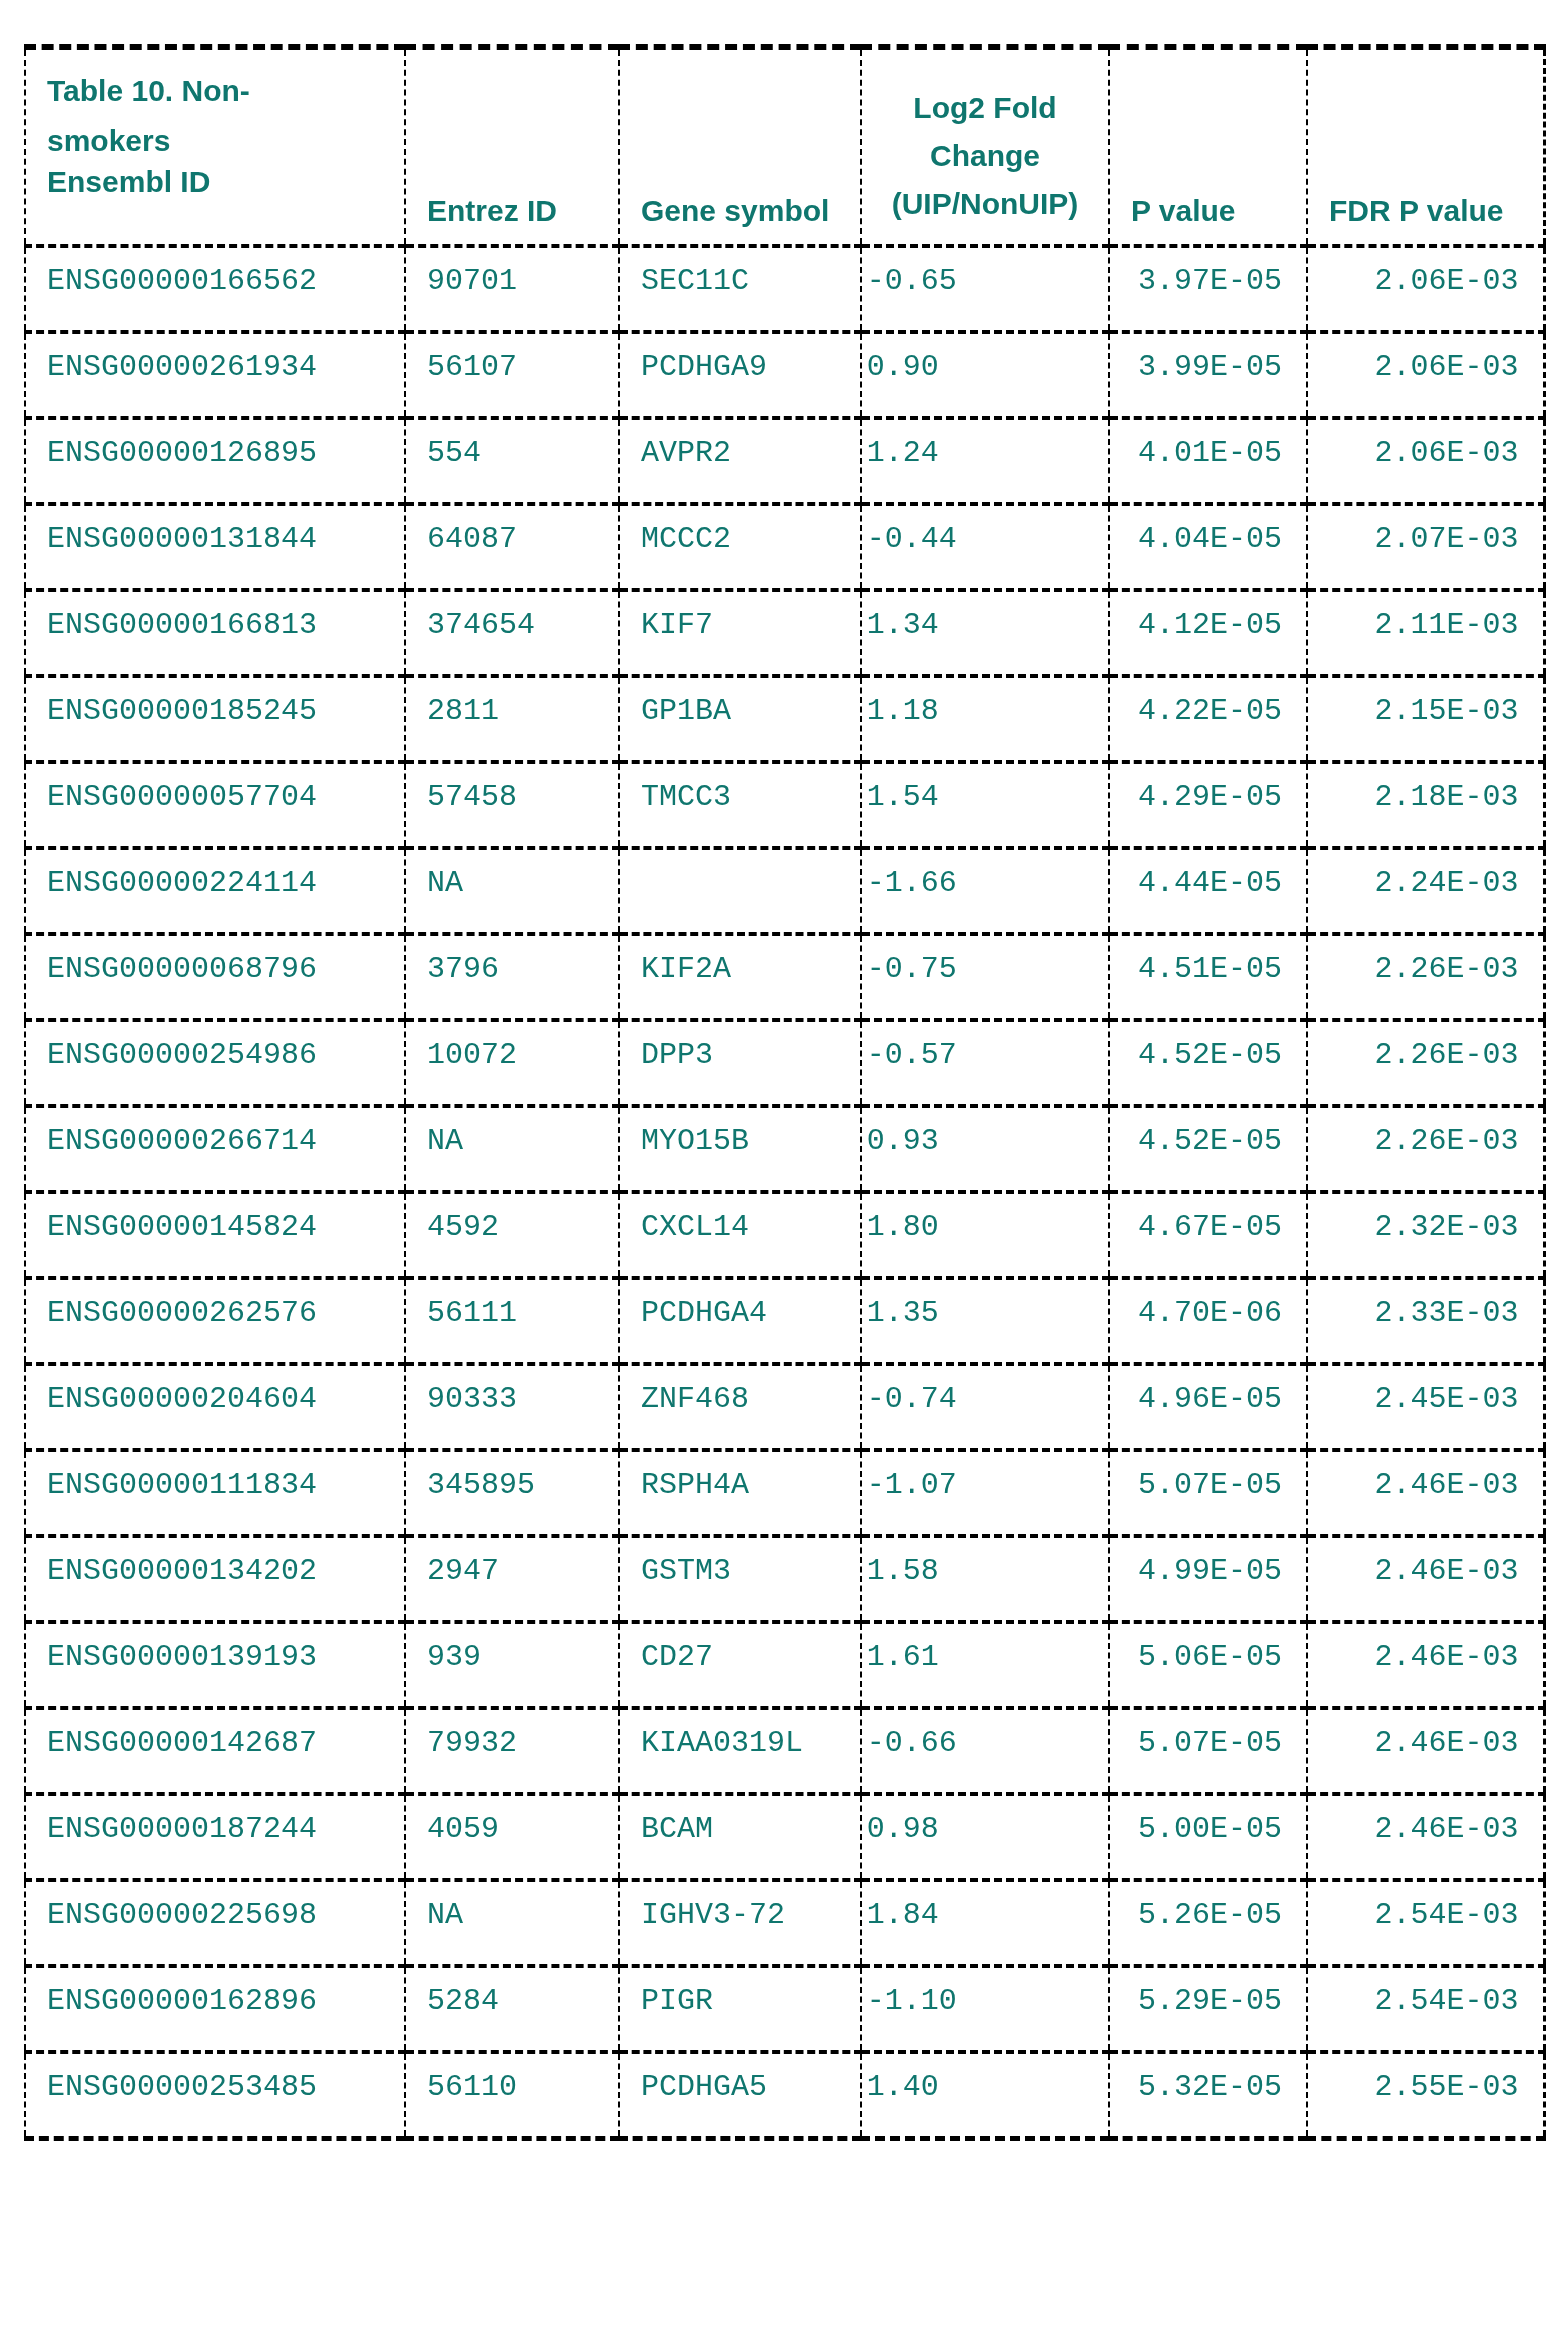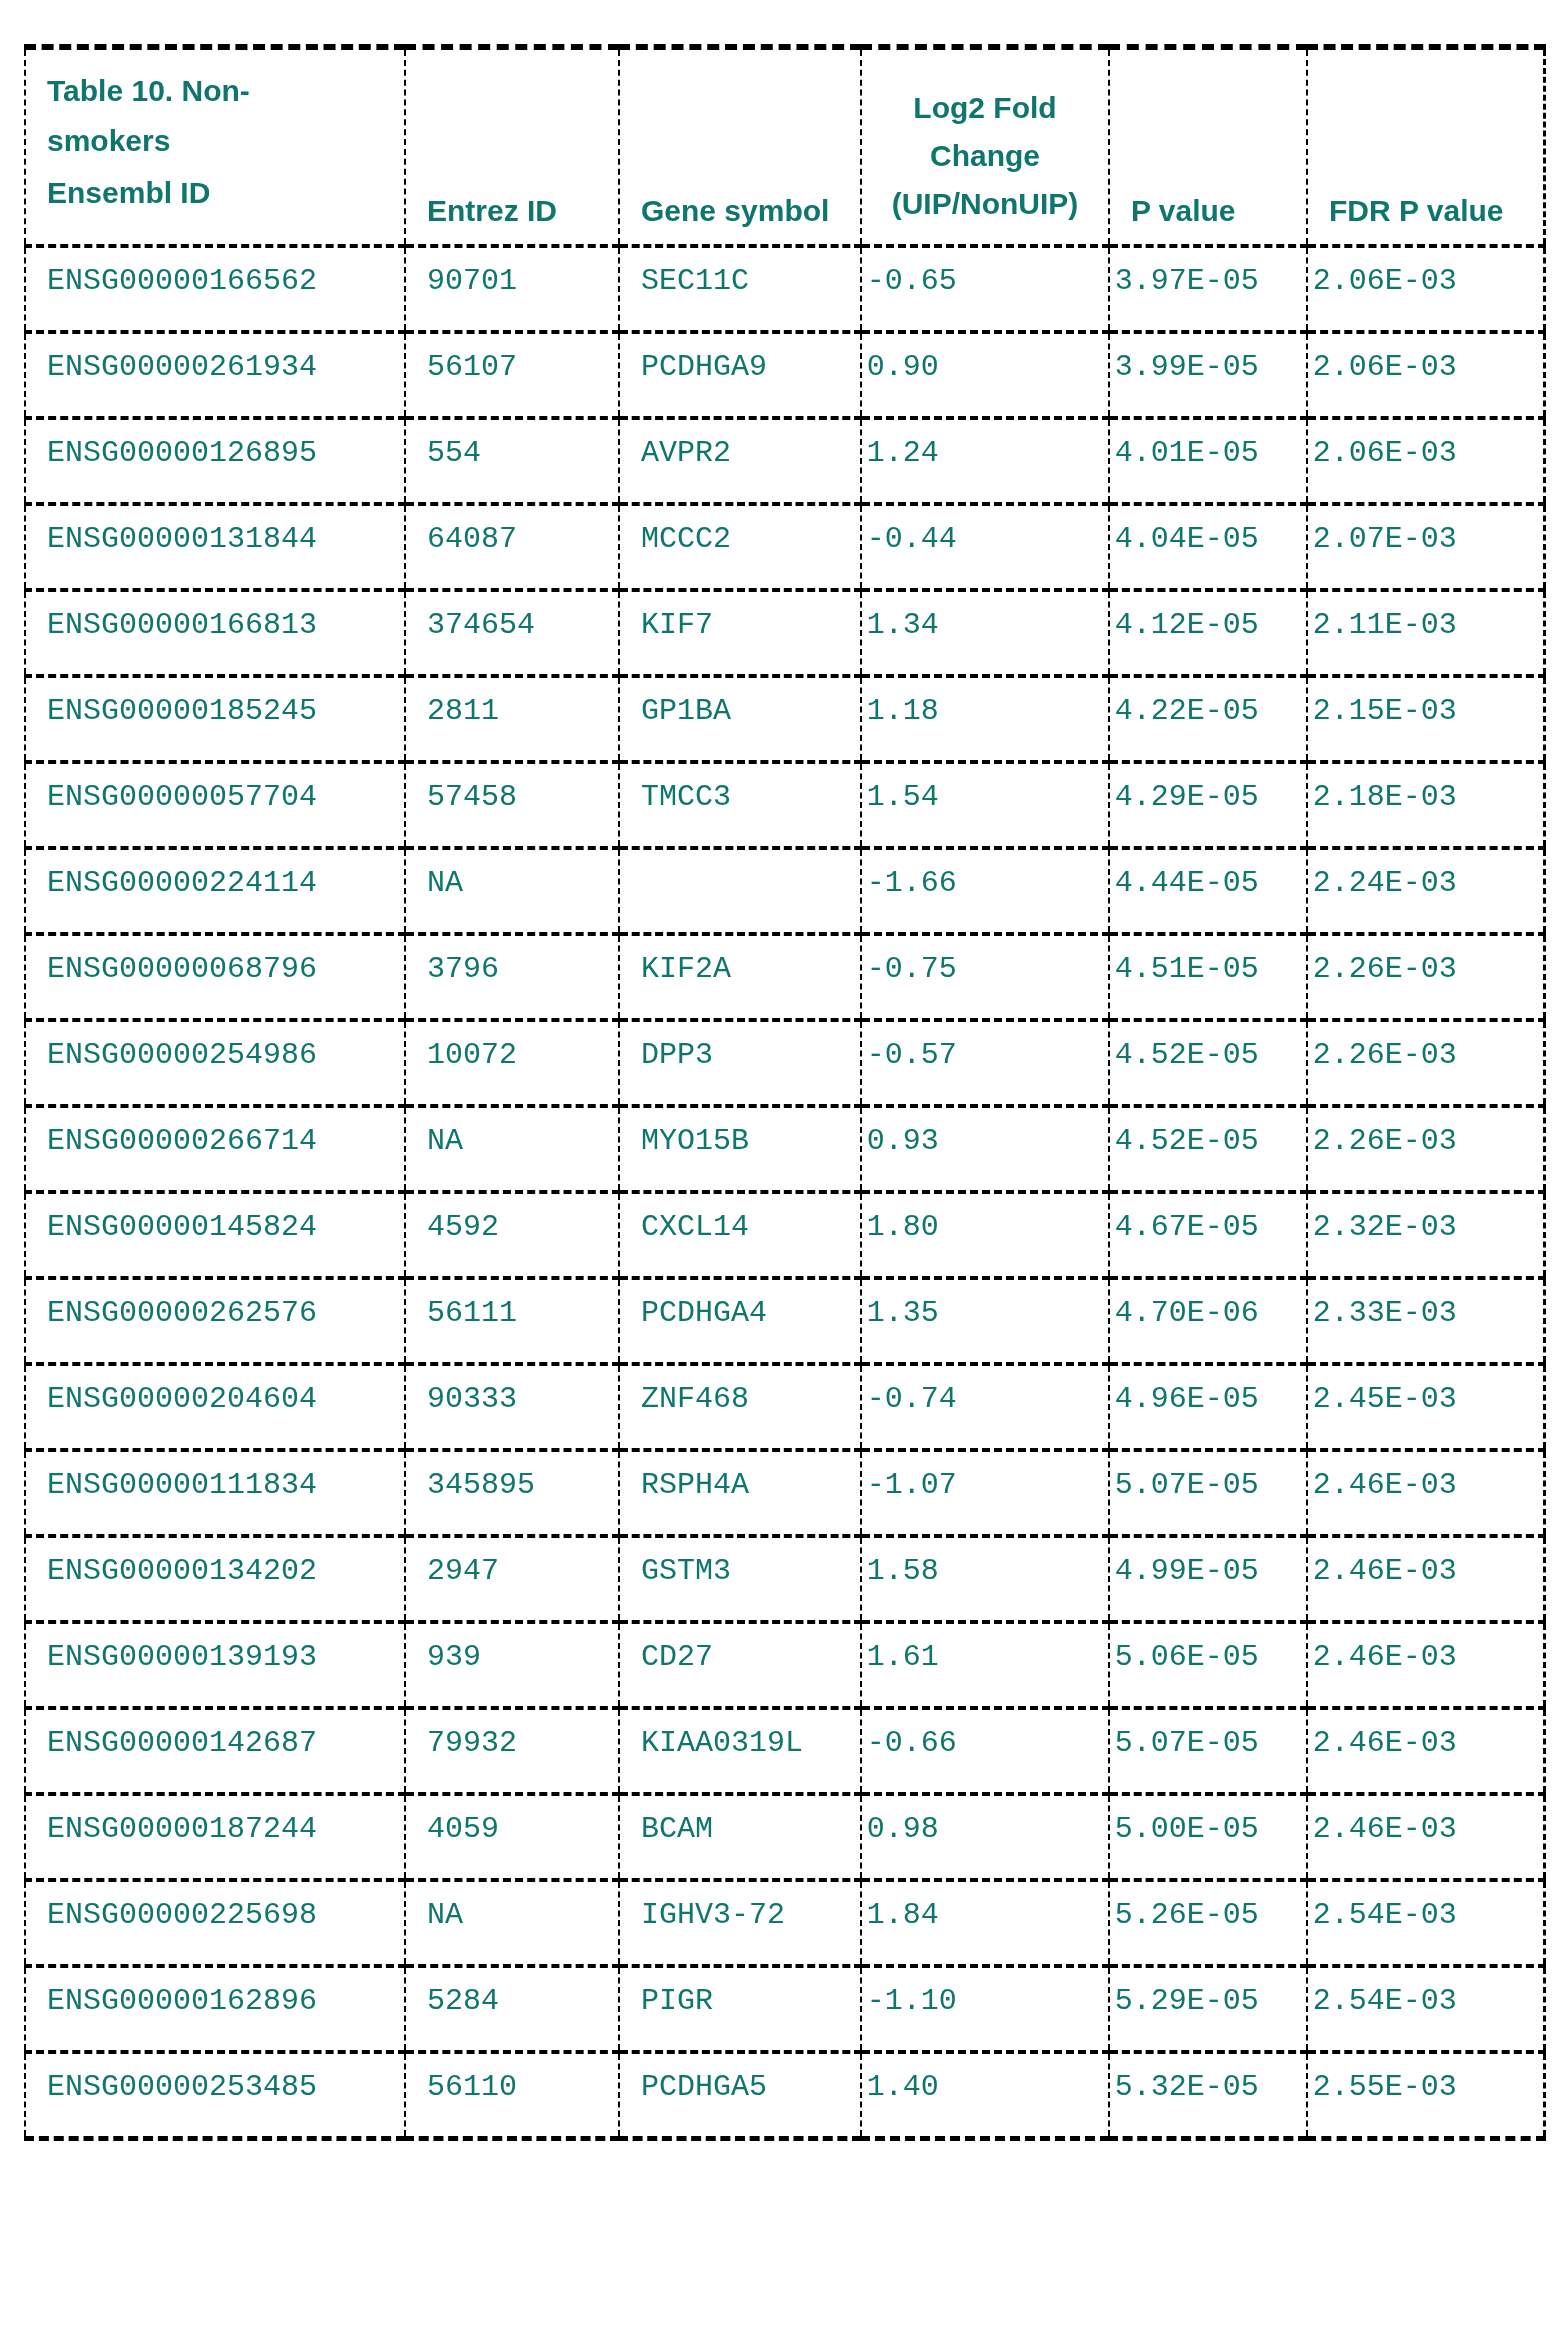--- a/index.html
+++ b/index.html
@@ -49,32 +49,32 @@
   th.h-first {
     vertical-align: top;
     padding-top: 16px;
   }
   th.h-center {
     text-align: center;
     padding-left: 4.8px;
     padding-right: 4.8px;
   }
   .caption-line { line-height: 1.65; }
-  .first-col-label { margin-top: 11px; line-height: 1.15; }
+  .first-col-label { line-height: 1.15; }
   .log2-line { display: block; line-height: 1.6; }
 
   
   td {
     vertical-align: top;
     padding-top: 16px;
     font-weight: normal;
   }
   td.al { text-align: left;   padding-left: 21px; padding-right: 4.8px; }
   td.ac { padding-left: 4.8px;  padding-right: 4.8px; }
-  td.ar { text-align: left;  padding-right: 24px; padding-left: 4.8px; }
+  td.ar { text-align: right;  padding-right: 24px; padding-left: 4.8px; }
 </style>
 </head>
 <body>
 
 <div class="table-wrap">
   <table class="results">
     <colgroup>
       <col style="width:380px">
       <col style="width:214px">
       <col style="width:242px">

